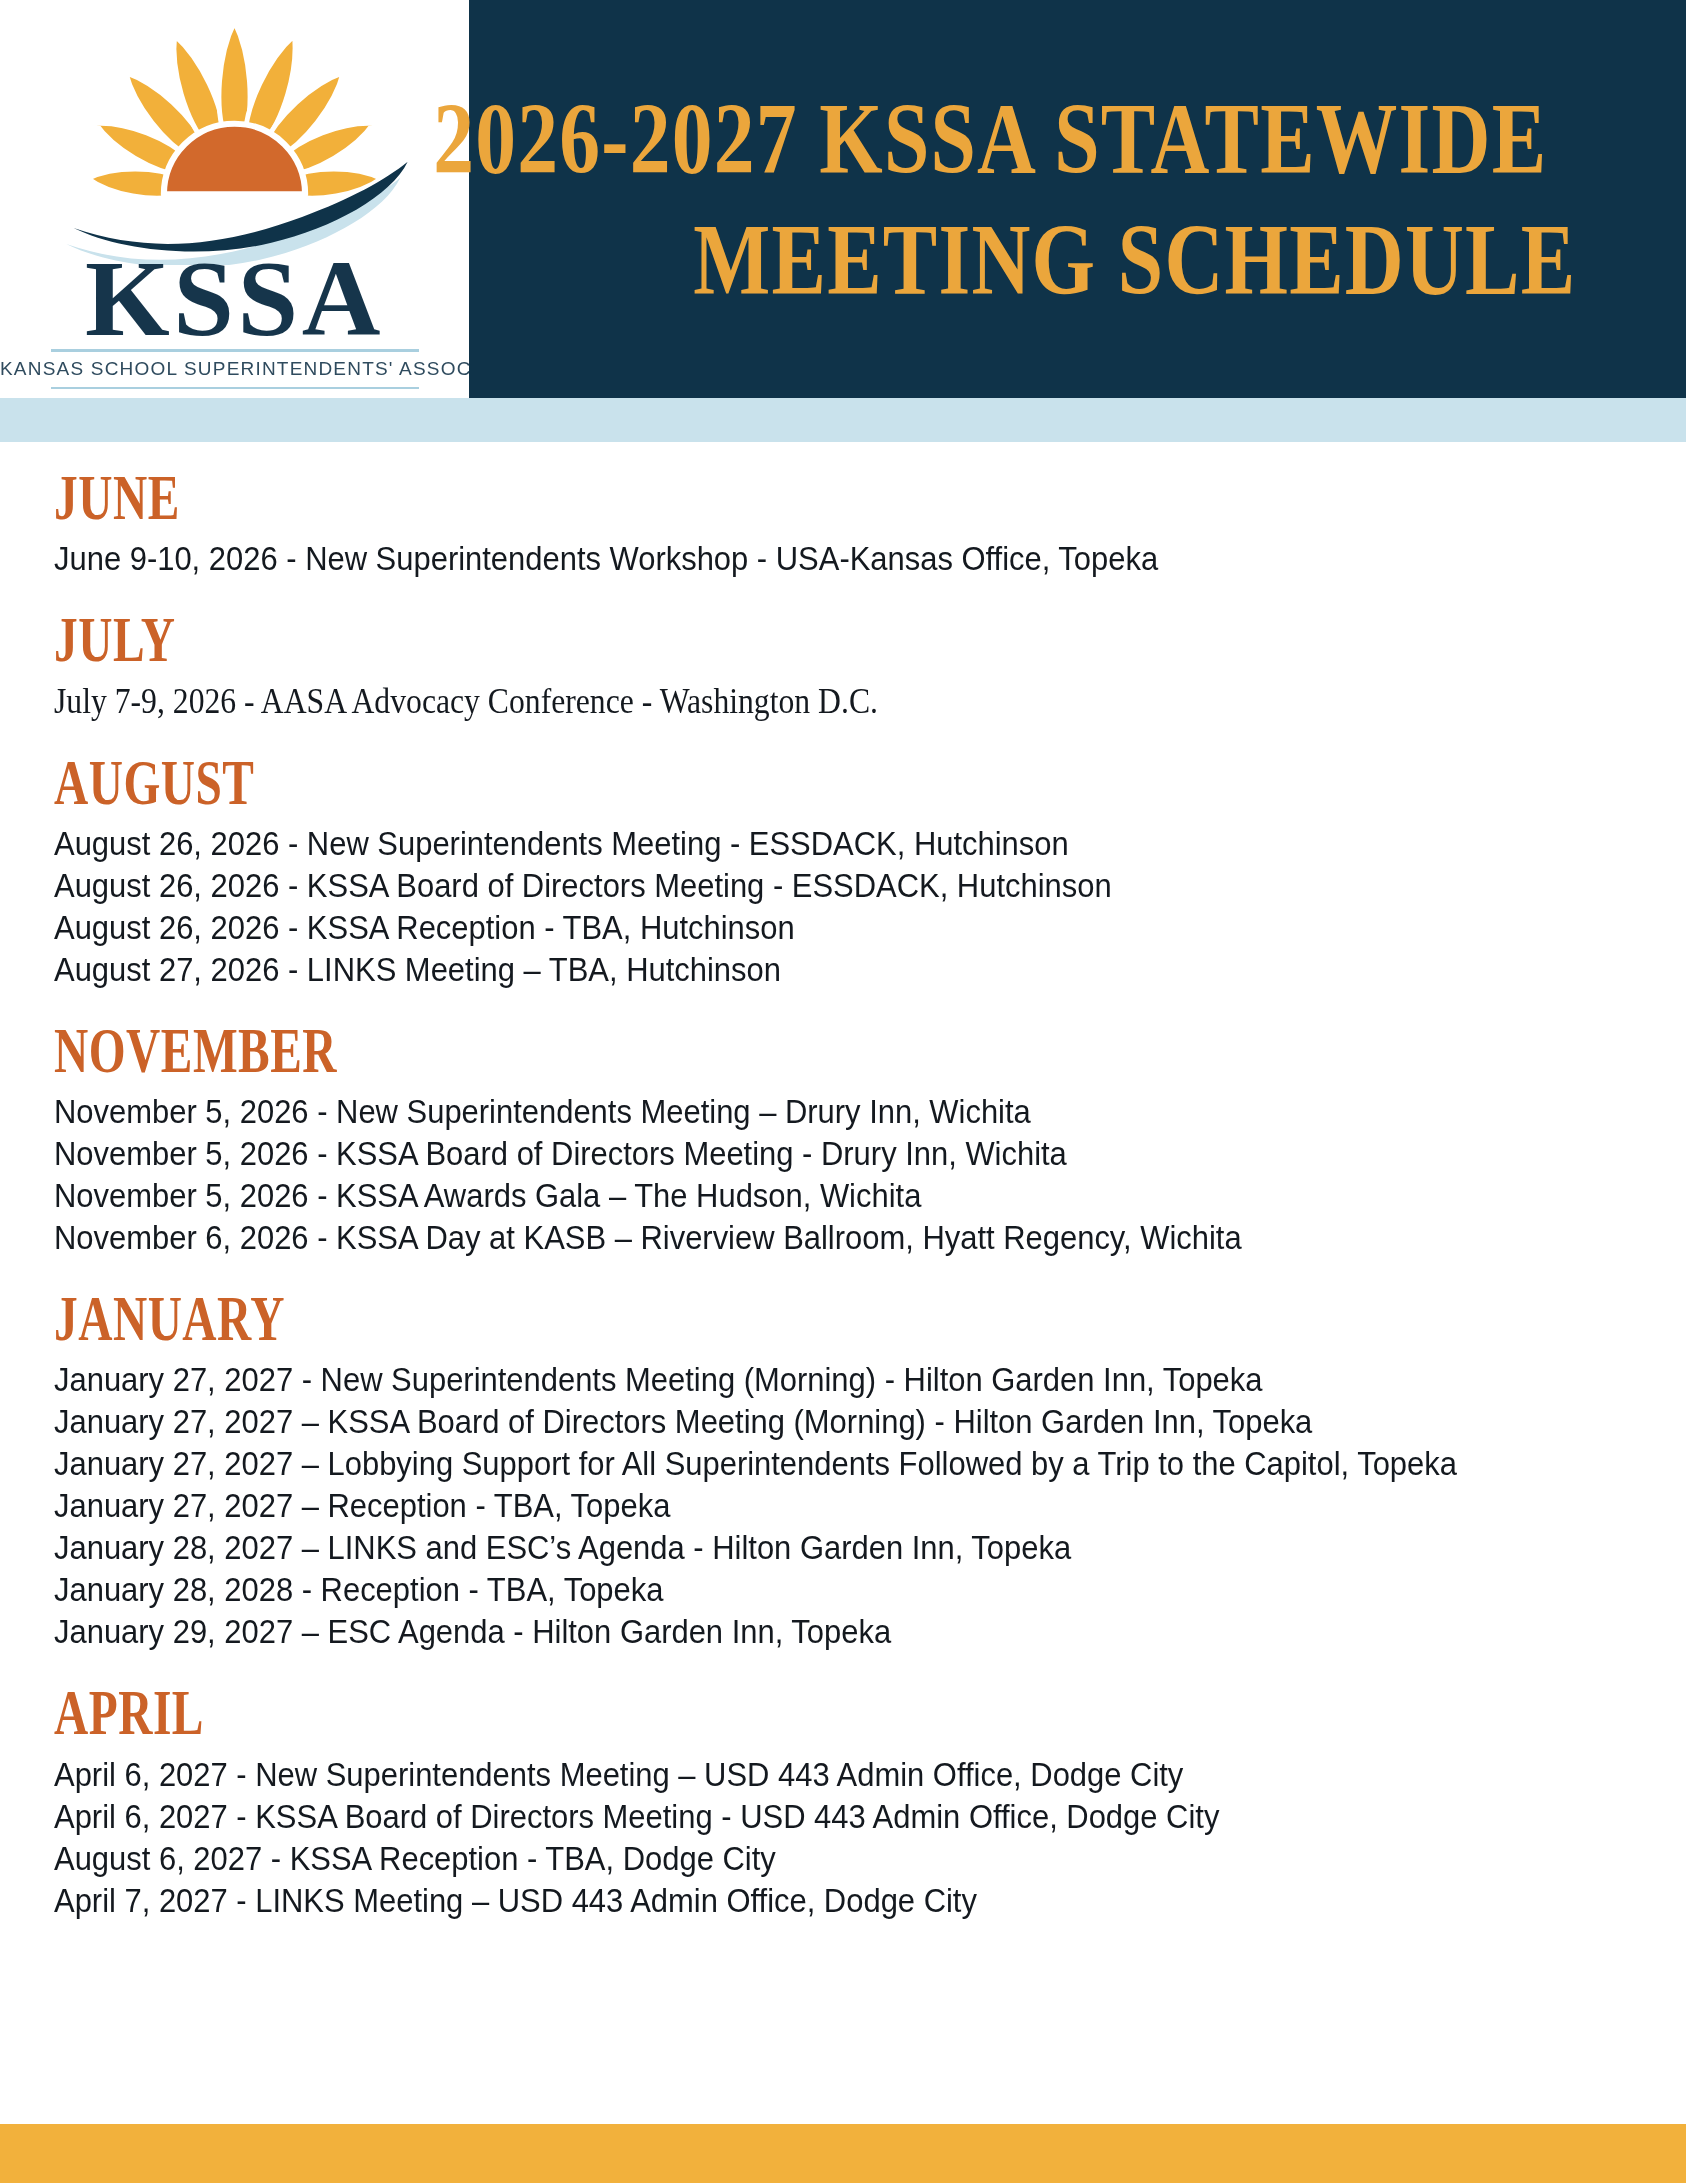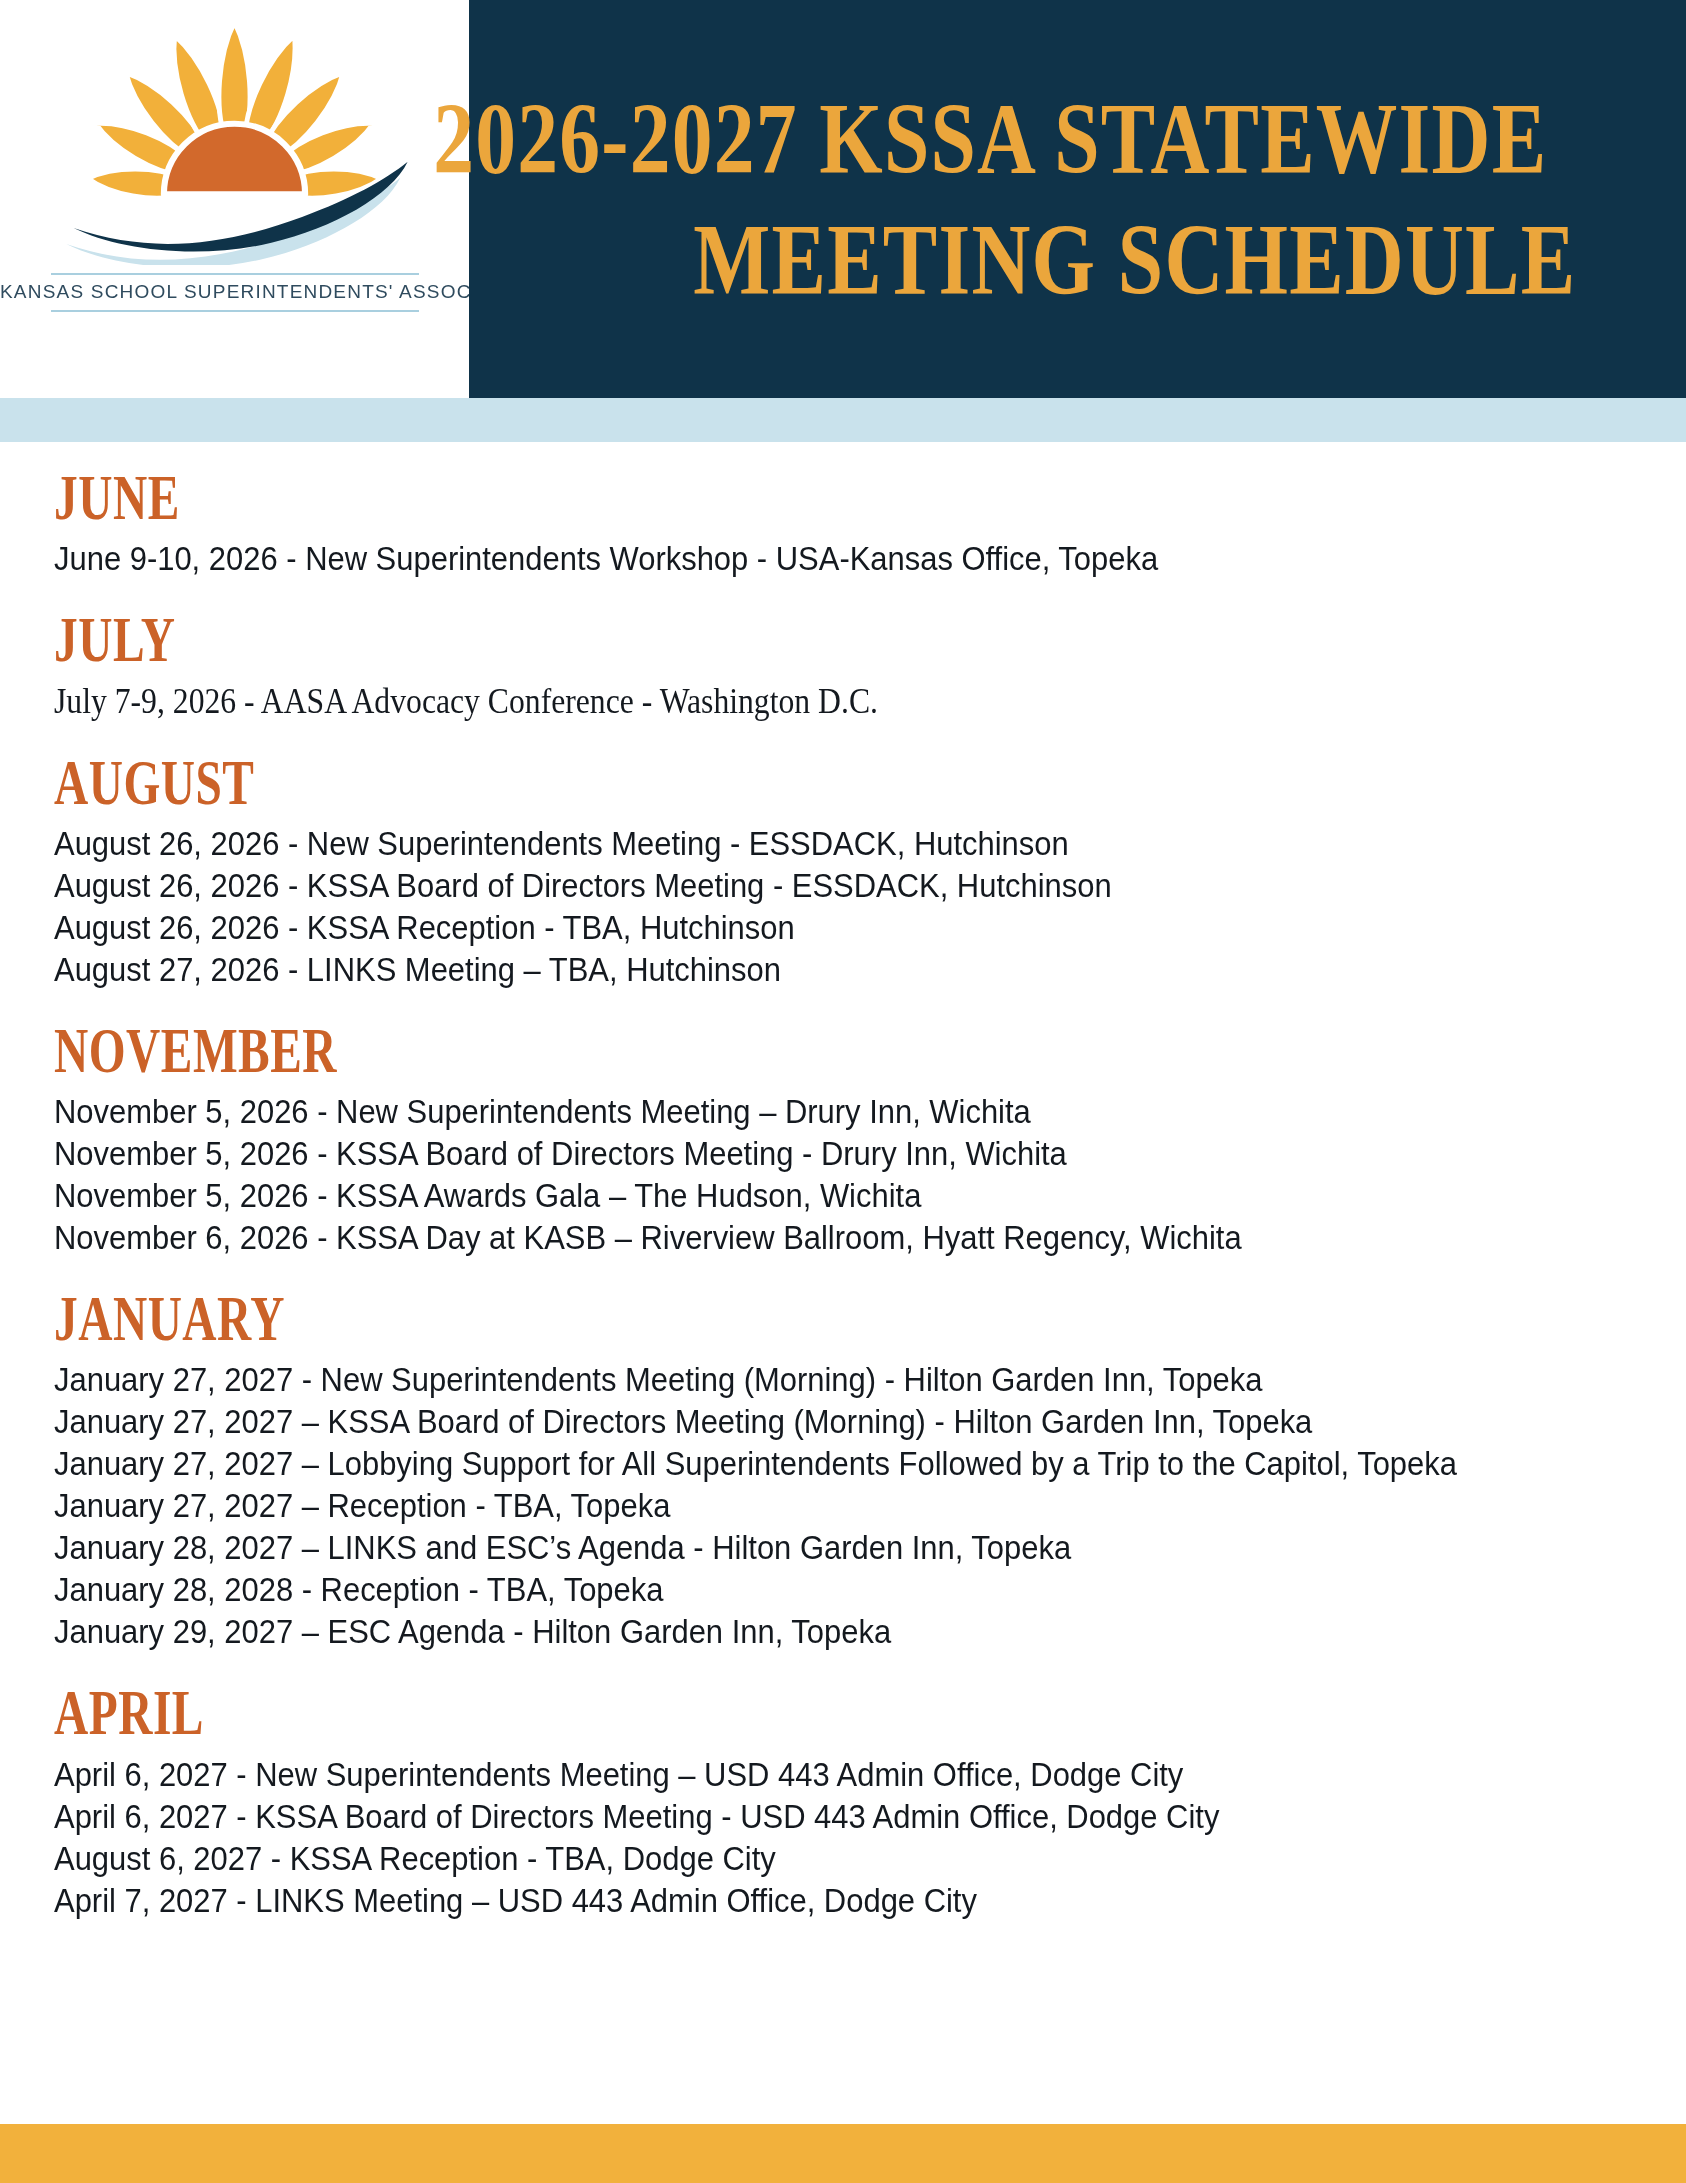--- a/index.html
+++ b/index.html
@@ -59,20 +59,21 @@
           <path transform="rotate(64)" d="M0,-252 C 25,-208 31,-132 14,-86 L -14,-86 C -31,-132 -25,-208 0,-252 Z"></path>
           <path transform="rotate(85)" d="M0,-240 C 24,-200 30,-130 14,-86 L -14,-86 C -30,-130 -24,-200 0,-240 Z"></path>
         </g>
       </g>
       <path d="M205,345 A 115,115 0 0 1 435,345 L 205,345 Z" fill="var(--sun)" stroke="#fff" stroke-width="10" stroke-linejoin="round"></path>
       <g>
         <path transform="translate(-12,26)" fill="var(--blue-stripe)" d="M58,400 C180,442 300,430 430,382 C510,352 565,322 602,292 C575,348 480,400 380,424 C262,452 130,436 58,400 Z"></path>
         <path fill="var(--navy)" d="M58,400 C180,442 300,430 430,382 C510,352 565,322 602,292 C575,348 480,400 380,424 C262,452 130,436 58,400 Z"></path>
       </g>
     </svg>
+    <div class="logo-acronym">KSSA</div>
     <div class="logo-rule"></div>
     <div class="logo-tagline">KANSAS SCHOOL SUPERINTENDENTS' ASSOCIATION</div>
     <div class="logo-rule bottom"></div>
   </div>
 
   <div class="title-box">
     <div class="title-line">2026-2027 KSSA STATEWIDE</div>
     <div class="title-line">MEETING SCHEDULE</div>
   </div>
 

